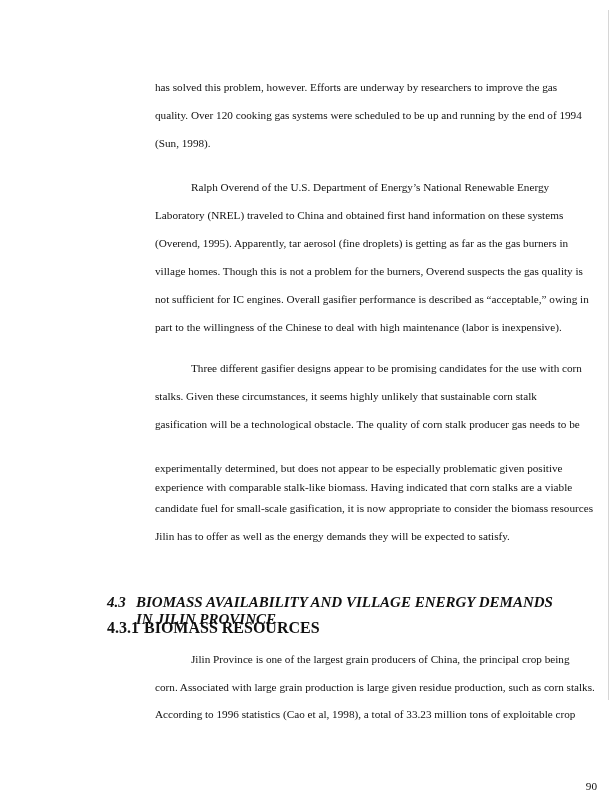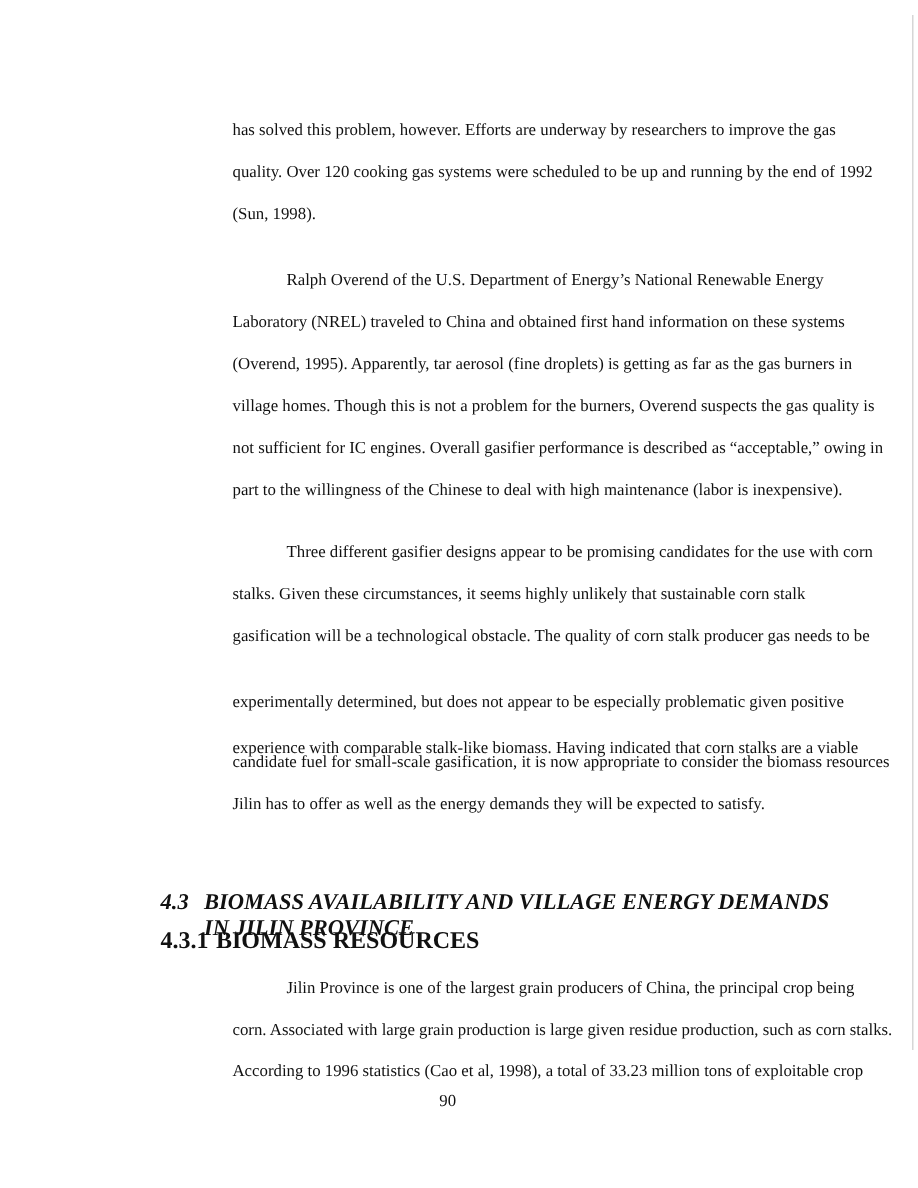--- a/index.html
+++ b/index.html
@@ -6,48 +6,48 @@
   body { width: 612px; height: 792px; position: relative; overflow: hidden;
          font-family: "Liberation Serif", "DejaVu Serif", serif; color: #111; }
   .edge-line { position: absolute; left: 608px; top: 10px; width: 1px; height: 690px; background: #d6d6d6; }
   .line { position: absolute; left: 107px; font-size: 11.2px; white-space: nowrap; line-height: 14px; padding-left: 48px; }
   .indent { left: 143px; }
   .h2 { position: absolute; left: 107px; font-weight: bold; font-style: italic; font-size: 15px; white-space: nowrap; line-height: 17px; margin-top: 31px; }
   .h2 .num { display: inline-block; width: 29px; }
   .h2-cont { left: 136px; }
   .h3 { position: absolute; left: 107px; font-weight: bold; font-size: 16px; white-space: nowrap; line-height: 14px; }
   .h3 .num { display: inline-block; width: 37px; }
-  .page-num { position: absolute; left: 0; width: 597px; top: 728px; text-align: center; font-size: 11.2px; }
+  .page-num { position: absolute; left: 0; width: 597px; top: 780px; text-align: right; font-size: 11.2px; }
 </style>
 </head>
 <body>
 
 <div class="edge-line"></div>
 
 <div>
   <div class="line" style="top:80px">has solved this problem, however.  Efforts are underway by researchers to improve the gas</div>
-  <div class="line" style="top:108px">quality.  Over 120 cooking gas systems were scheduled to be up and running by the end of 1992</div>
+  <div class="line" style="top:108px">quality.  Over 120 cooking gas systems were scheduled to be up and running by the end of 1994</div>
   <div class="line" style="top:136px">(Sun, 1998).</div>
 </div>
 
 <div>
   <div class="line indent" style="top:180px">Ralph Overend of the U.S. Department of Energy’s National Renewable Energy</div>
   <div class="line" style="top:208px">Laboratory (NREL) traveled to China and obtained first hand information on these systems</div>
   <div class="line" style="top:236px">(Overend, 1995).  Apparently, tar aerosol (fine droplets) is getting as far as the gas burners in</div>
   <div class="line" style="top:264px">village homes.  Though this is not a problem for the burners, Overend suspects the gas quality is</div>
   <div class="line" style="top:292px">not sufficient for IC engines.  Overall gasifier performance is described as “acceptable,” owing in</div>
   <div class="line" style="top:320px">part to the willingness of the Chinese to deal with high maintenance (labor is inexpensive).</div>
 </div>
 
 <div>
   <div class="line indent" style="top:361px">Three different gasifier designs appear to be promising candidates for the use with corn</div>
   <div class="line" style="top:389px">stalks.  Given these circumstances, it seems highly unlikely that sustainable corn stalk</div>
   <div class="line" style="top:417px">gasification will be a technological obstacle.  The quality of corn stalk producer gas needs to be</div>
   <div class="line" style="top:461px">experimentally determined, but does not appear to be especially problematic given positive</div>
-  <div class="line" style="top:492px">experience with comparable stalk-like biomass.  Having indicated that corn stalks are a viable</div>
+  <div class="line" style="top:480px">experience with comparable stalk-like biomass.  Having indicated that corn stalks are a viable</div>
   <div class="line" style="top:501px">candidate fuel for small-scale gasification, it is now appropriate to consider the biomass resources</div>
   <div class="line" style="top:529px">Jilin has to offer as well as the energy demands they will be expected to satisfy.</div>
 </div>
 
 <div>
   <div class="h2" style="top:563px">
     <span class="num">4.3</span><span>BIOMASS AVAILABILITY AND VILLAGE ENERGY DEMANDS</span>
   </div>
   <div class="h2 h2-cont" style="top:580px">IN JILIN PROVINCE</div>
 </div>

